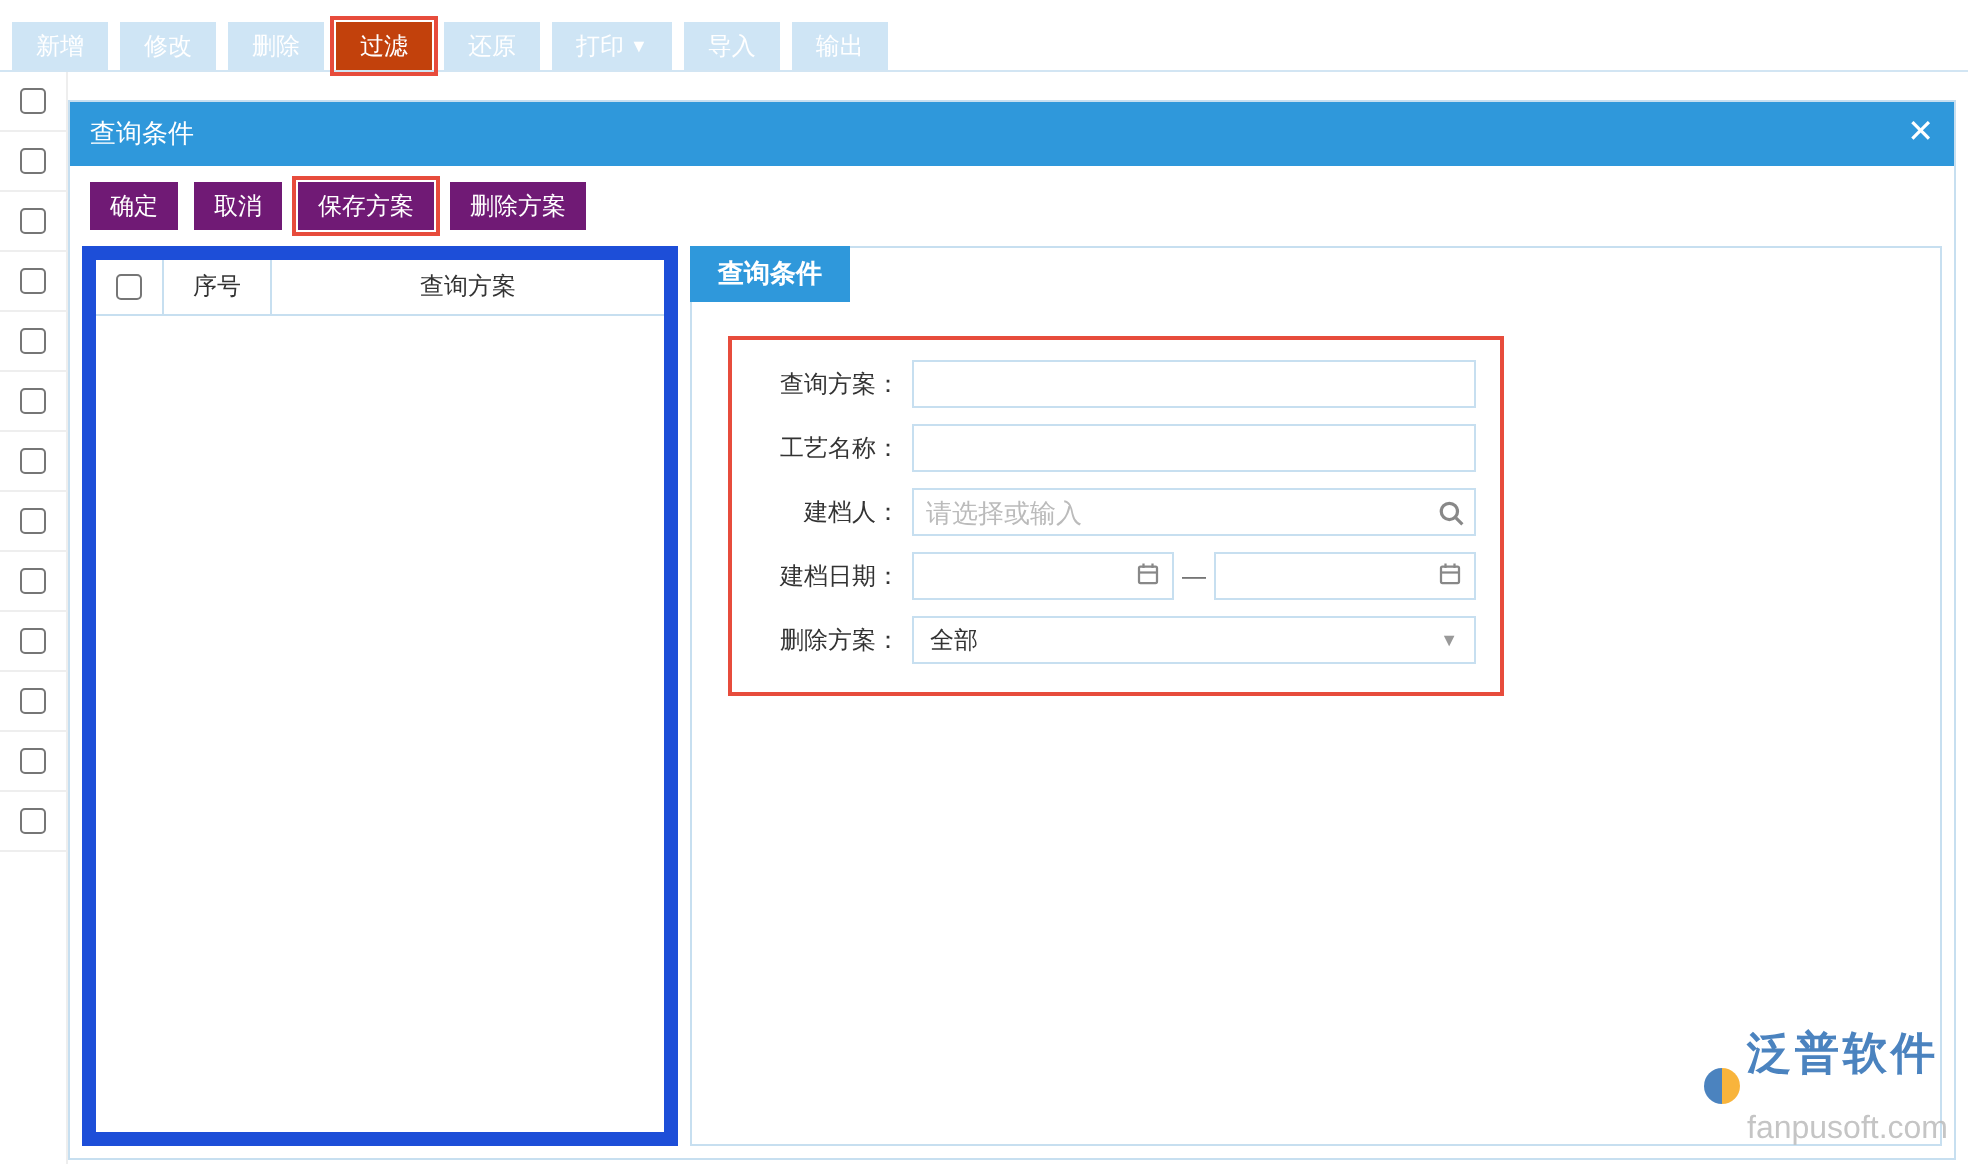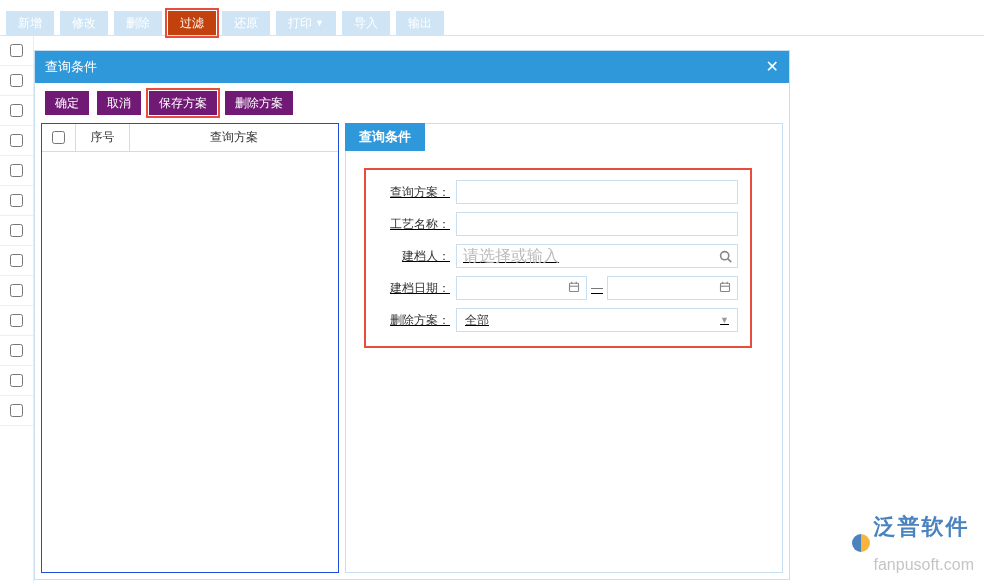--- a/index.html
+++ b/index.html
@@ -67,21 +67,21 @@
       left: 34px;
       top: 40px;
       color: #333;
       font-size: 12px;
       padding: 20px 0 0 6px;
     }
     .dialog {
       position: absolute;
       left: 34px;
       top: 50px;
-      width: 756px;
+      width: 944px;
       height: 530px;
       background: #fff;
       border: 1px solid #c7dff0;
       z-index: 10;
     }
     .dialog-head {
       background: #2f98db;
       color: #fff;
       height: 32px;
       display: flex;
@@ -113,21 +113,21 @@
       font-family: inherit;
     }
     .dialog-body {
       display: flex;
       height: calc(100% - 72px);
       padding: 0 6px 6px 6px;
       gap: 6px;
     }
     .left-panel {
       width: 298px;
-      border: 1px solid #1d4ed8;
+      border: 7px solid #1d4ed8;
     }
     .tbl-head {
       display: flex;
       height: 28px;
       background: #fff;
       border-bottom: 1px solid #c7dff0;
     }
     .tbl-head > div {
       border-right: 1px solid #c7dff0;
       display: flex;
@@ -154,21 +154,20 @@
       display: flex;
       align-items: center;
       padding: 0 14px;
       font-size: 13px;
       font-weight: bold;
     }
     .form-area {
       margin-top: 36px;
       padding: 8px 18px;
       width: 424px;
-      text-decoration: underline;
     }
     .form-highlight {
       border: 2px solid #e74c3c;
       padding: 10px 12px 14px 12px;
     }
     .form-row {
       display: flex;
       align-items: center;
       margin-bottom: 8px;
     }
@@ -196,21 +195,21 @@
       position: relative;
       display: flex;
       align-items: center;
       border: 1px solid #c7dff0;
       height: 24px;
     }
     .search-wrap input {
       border: none;
       flex: 1;
       padding: 0 6px;
-      font-size: 16px;
+      font-size: 13px;
       outline: none;
       height: 100%;
       font-family: inherit;
     }
     .search-wrap input::placeholder { color: #bbb; }
     .search-icon {
       width: 24px;
       display: flex;
       align-items: center;
       justify-content: center;

